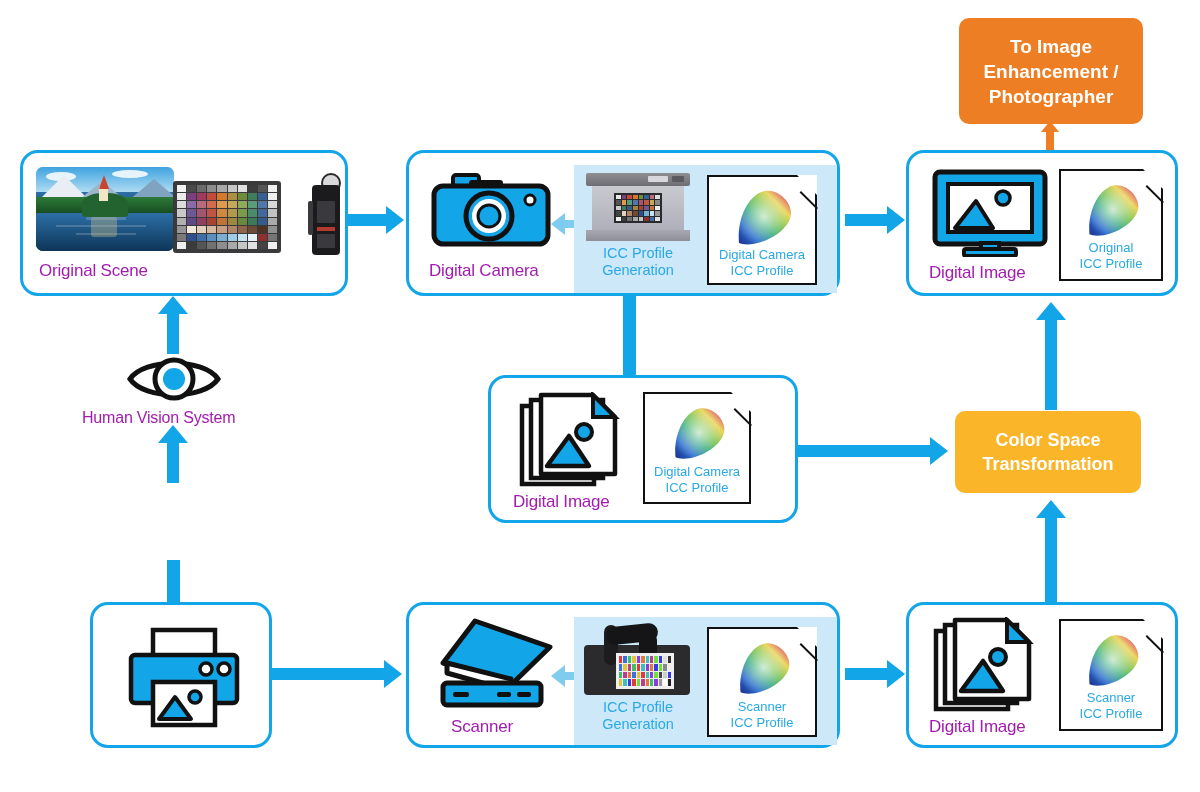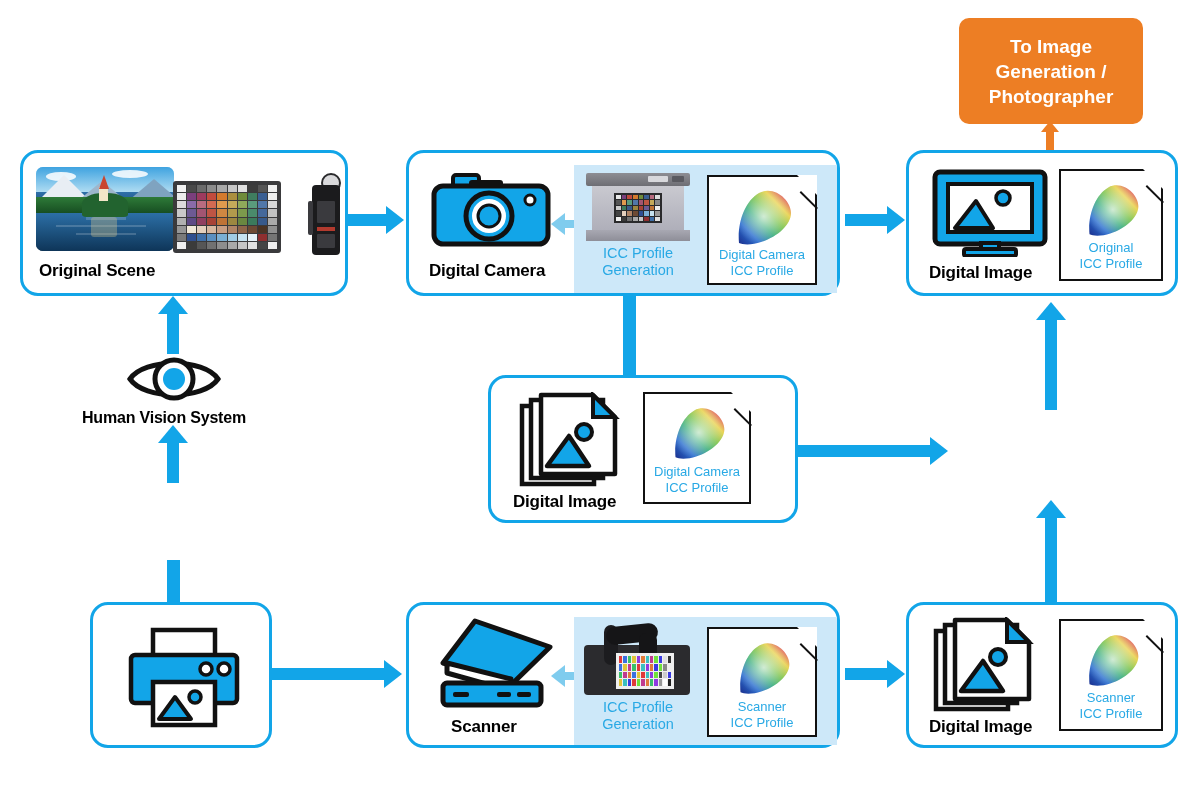--- a/index.html
+++ b/index.html
@@ -29,22 +29,22 @@
     justify-content:center;
     color:#fff;
     font-weight:bold;
     text-align:center;
   }
   .orangebox{background:#ED7E24;}
   .amberbox{background:#FBB529;}
   .greenbox{background:#32AE60;border-radius:12px;justify-content:flex-start;}
 
   .lbl{
-    color:#000000;
-    font-weight:bold;
+    color:#a21caf;
+    font-weight:normal;
     font-size:17px;
     letter-spacing:-0.2px;
     white-space:nowrap;
   }
   .lbl-sm{
     color:#29A9E5;
     font-size:14.5px;
     line-height:17px;
     text-align:center;
     font-weight:normal;
@@ -225,21 +225,21 @@
     <div class="ahead-r" style="left:112px;top:0;"></div>
   </div>
 
   <div class="arrow" style="left:845px;top:660px;width:62px;height:28px;">
     <div class="abody-h" style="left:0;top:8px;width:46px;height:12px;"></div>
     <div class="ahead-r" style="left:42px;top:0;"></div>
   </div>
 
   <div class="solidbox orangebox" style="left:959px;top:18px;width:184px;height:106px;flex-direction:column;line-height:25px;font-size:19px;">
     <span>To Image</span>
-    <span>Generation /</span>
+    <span>Enhancement /</span>
     <span>Photographer</span>
   </div>
 
   <div class="node" style="left:20px;top:150px;width:328px;height:146px;">
 
     <div class="photo" style="left:13px;top:14px;width:138px;height:84px;">
       <div class="ph-sky"></div>
       <div class="ph-cloud" style="left:10px;top:5px;width:30px;height:9px;"></div>
       <div class="ph-cloud" style="left:76px;top:3px;width:36px;height:8px;"></div>
       <div class="ph-mtn" style="left:2px;top:8px;border-left:26px solid transparent;border-right:26px solid transparent;border-bottom:26px solid #E8EEF4;"></div>
@@ -522,20 +522,24 @@
           <path d="M8,56 C6,36 14,14 28,6 C44,-2 60,14 60,26 C60,38 46,50 30,55 C22,58 12,58 8,56 Z" fill="url(#g2)"></path>
         </svg>
       </div>
       <div class="sheettxt" style="top:70px;">
         <span>Digital Camera</span><br>
         <span>ICC Profile</span>
       </div>
     </div>
   </div>
 
+  <div class="solidbox amberbox" style="left:955px;top:411px;width:186px;height:82px;flex-direction:column;font-size:18px;line-height:24px;">
+    <span>Color Space</span>
+    <span>Transformation</span>
+  </div>
 
   <div class="node" style="left:90px;top:602px;width:182px;height:146px;">
     <div class="ico" style="left:34px;top:22px;width:116px;height:102px;">
       <svg viewBox="0 0 116 102" width="116" height="102">
         <rect x="26" y="3" width="62" height="28" fill="#fff" stroke="#111" stroke-width="4.5"></rect>
         <rect x="4" y="28" width="106" height="48" rx="4" fill="#12A5E8" stroke="#111" stroke-width="4.5"></rect>
         <circle cx="79" cy="42" r="6" fill="#fff" stroke="#111" stroke-width="3.5"></circle>
         <circle cx="97" cy="42" r="6" fill="#fff" stroke="#111" stroke-width="3.5"></circle>
         <rect x="26" y="55" width="62" height="43" fill="#fff" stroke="#111" stroke-width="4.5"></rect>
         <circle cx="68" cy="70" r="6" fill="#12A5E8" stroke="#111" stroke-width="3.5"></circle>

